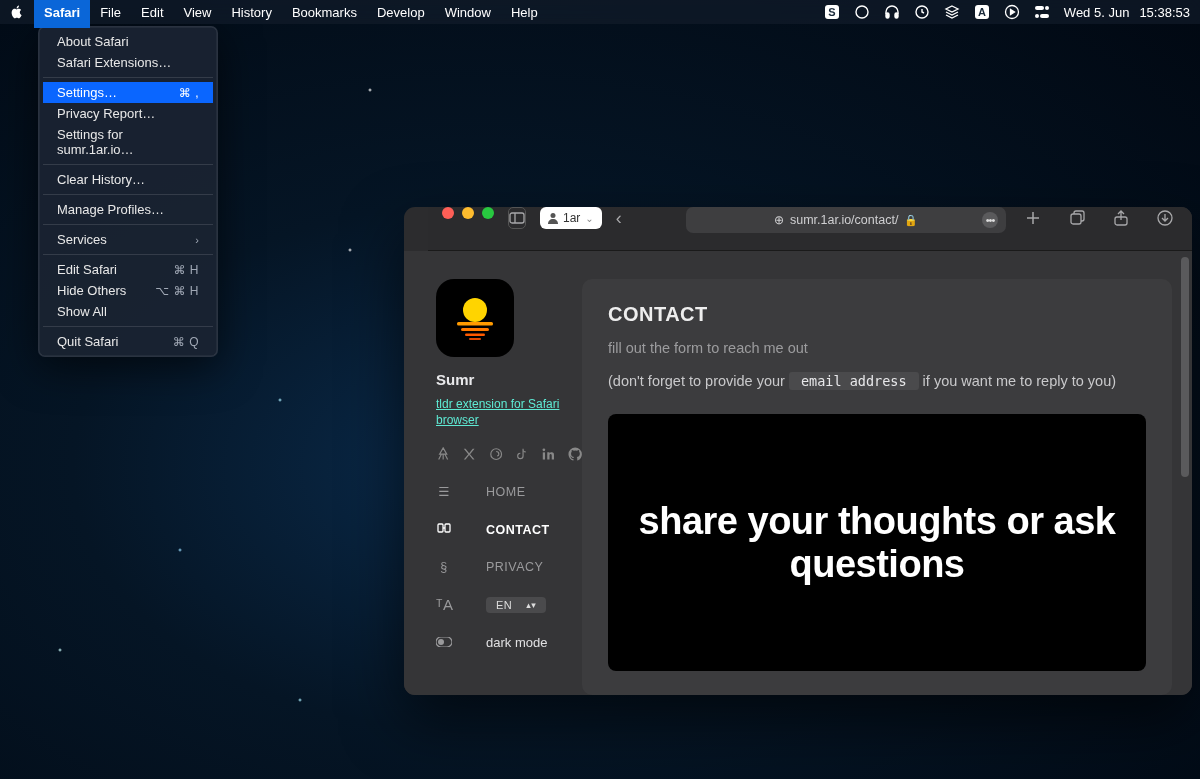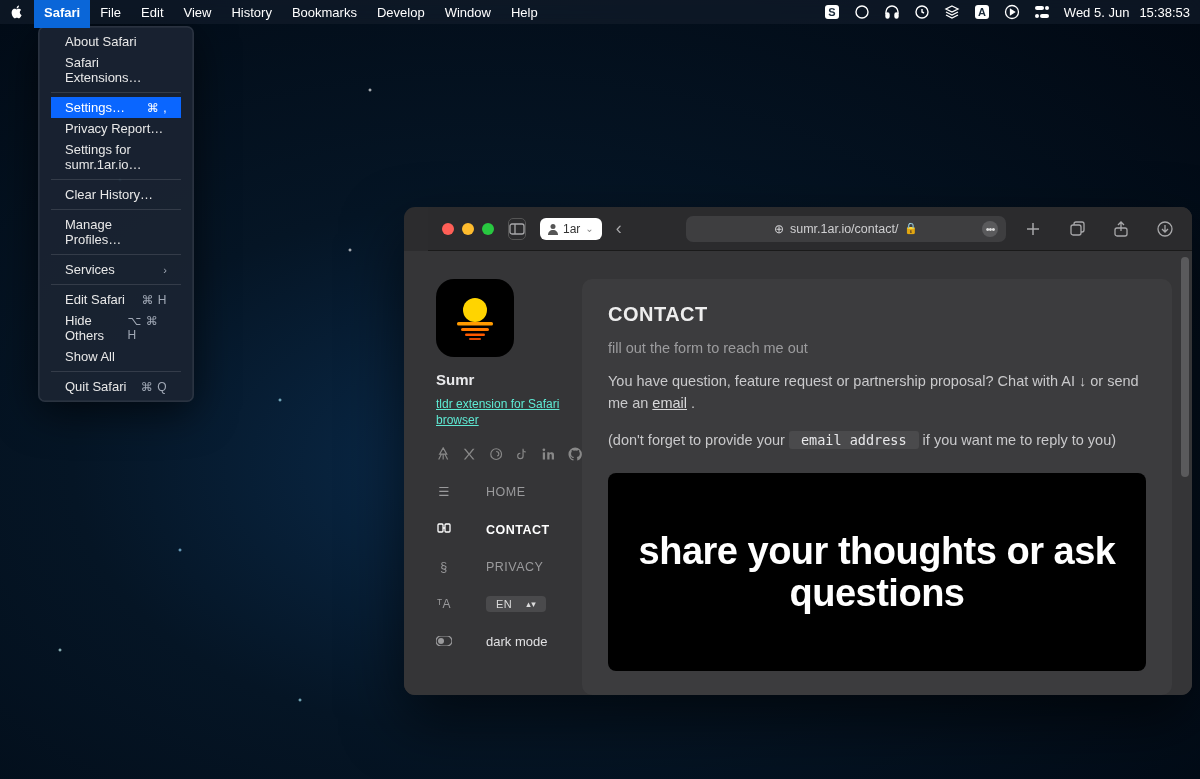--- a/index.html
+++ b/index.html
@@ -31,40 +31,40 @@
   .menu-item { padding:16px 10px; height:24px; display:flex; align-items:center; cursor:default; }
   .menu-item.active { background:#0a66d8; }
   .menu-item.bold { font-weight:600; }
   .menubar-right { margin-left:auto; display:flex; align-items:center; gap:14px; font-size:13px; }
   .mb-icon { width:16px; height:16px; display:flex; align-items:center; justify-content:center; }
   .mb-icon svg { width:16px; height:16px; }
   .datetime { display:flex; gap:10px; }
 
   
   .dropdown {
-    position:absolute; left:38px; top:26px; width:156px;
+    position:absolute; left:38px; top:26px; width:180px;
     background: rgba(25,35,50,.95); border:1px solid rgba(255,255,255,.08);
-    border-radius:7px; padding:4px 12px; font-size:13px;
+    border-radius:7px; padding:4px 4px; font-size:13px;
     box-shadow: 0 10px 40px rgba(0,0,0,.6), inset 0 0 0 .5px rgba(255,255,255,.1);
     z-index:99;
   }
   .dd-item { padding:3px 14px; color:#e8e8e8; position:relative; display:flex; align-items:center; }
   .dd-item.highlight { background:#0a66ff; color:#fff; }
   .dd-sep { height:1px; background:rgba(255,255,255,.12); margin:4px 0; }
   .dd-short { margin-left:auto; color:#a0a8b5; font-size:12px; letter-spacing:.5px; }
   .dd-item.highlight .dd-short { color:#fff; }
   .dd-arrow { margin-left:auto; color:#a0a8b5; font-size:11px; }
 
   
   .safari-window {
     position:absolute; left:404px; top:207px; width:788px; height:488px;
     background:#2c2c2e; border-radius:11px; overflow:hidden;
     box-shadow: 0 25px 60px rgba(0,0,0,.6); display:flex; flex-direction:column;
   }
-  .sw-toolbar { height:44px; background:#2b2b2d; display:flex; align-items:center; padding:0 14px; gap:14px; border-bottom:1px solid #1a1a1a;margin-left:24px; }
+  .sw-toolbar { height:44px; background:#2b2b2d; display:flex; padding:0 14px; gap:14px; border-bottom:1px solid #1a1a1a;margin-left:24px; }
   .traffic { display:flex; gap:8px; }
   .tl { width:12px; height:12px; border-radius:50%; }
   .tl.r{background:#ff5f57}.tl.y{background:#febc2e}.tl.g{background:#28c840}
   .tb-btn { width:26px; height:22px; border-radius:5px; display:flex; align-items:center; justify-content:center; color:#a8a8aa; }
   .tb-btn.boxed { border:1px solid #555; }
   .tab-chip { background:#fff; color:#333; height:22px; border-radius:6px; padding:0 8px; display:flex; align-items:center; gap:5px; font-size:12px; font-weight:500; }
   .tab-chip .chev { font-size:10px; color:#888; }
   .urlbar { flex:0 0 320px; margin-left:50px; height:26px; background:#3e3e40; border-radius:7px; display:flex; align-items:center; justify-content:center; gap:6px; font-size:12.5px; color:#cfcfd1; position:relative; }
   .urlbar .lock { font-size:11px; }
   .urlbar .more { position:absolute; right:8px; width:16px; height:16px; border-radius:50%; background:#5a5a5c; display:flex; align-items:center; justify-content:center; font-size:11px; color:#ddd; letter-spacing:-1px; }
@@ -339,21 +339,21 @@
                 <line x1="6" y1="7" x2="8" y2="7"></line>
               </svg>
           </span>
           <span>CONTACT</span>
         </div>
         <div class="nav-row">
           <span class="nav-ico">§</span>
           <span>PRIVACY</span>
         </div>
         <div class="nav-row">
-          <span class="nav-ico" style="font-size:12px">ᵀA</span>
+          <span class="nav-ico" style="font-size:15px">ᵀA</span>
           <span class="lang-pill">
             <span>EN</span>
             <span style="font-size:9px">▴▾</span>
           </span>
         </div>
         <div class="nav-row">
           <span class="nav-ico toggle-ico">
             <svg viewBox="0 0 16 10">
                 <rect x="0" y="0" width="16" height="10" rx="5" fill="none" stroke="#9a9a9c" stroke-width="1.2"></rect>
                 <circle cx="5" cy="5" r="3" fill="#9a9a9c"></circle>
@@ -361,23 +361,20 @@
           </span>
           <span style="text-transform:none;letter-spacing:0;font-size:13px;color:#e0e0e2">dark mode</span>
         </div>
       </div>
     </div>
 
     <div class="page-main">
       <div class="pm-title">CONTACT</div>
       <div class="pm-sub">fill out the form to reach me out</div>
       <div class="pm-para">
-        <span>You have question, feature request or partnership proposal? Chat with AI ↓ or send me an </span><a class="email-link">email</a><span> .</span>
-      </div>
-      <div class="pm-para">
         <span>(don't forget to provide your </span><code>email address</code><span> if you want me to reply to you)</span>
       </div>
       <div class="chat-box">
         <div class="chat-text">share your thoughts or ask questions</div>
       </div>
     </div>
   </div>
   <div class="scrollbar-fake"></div>
 </div>
 

